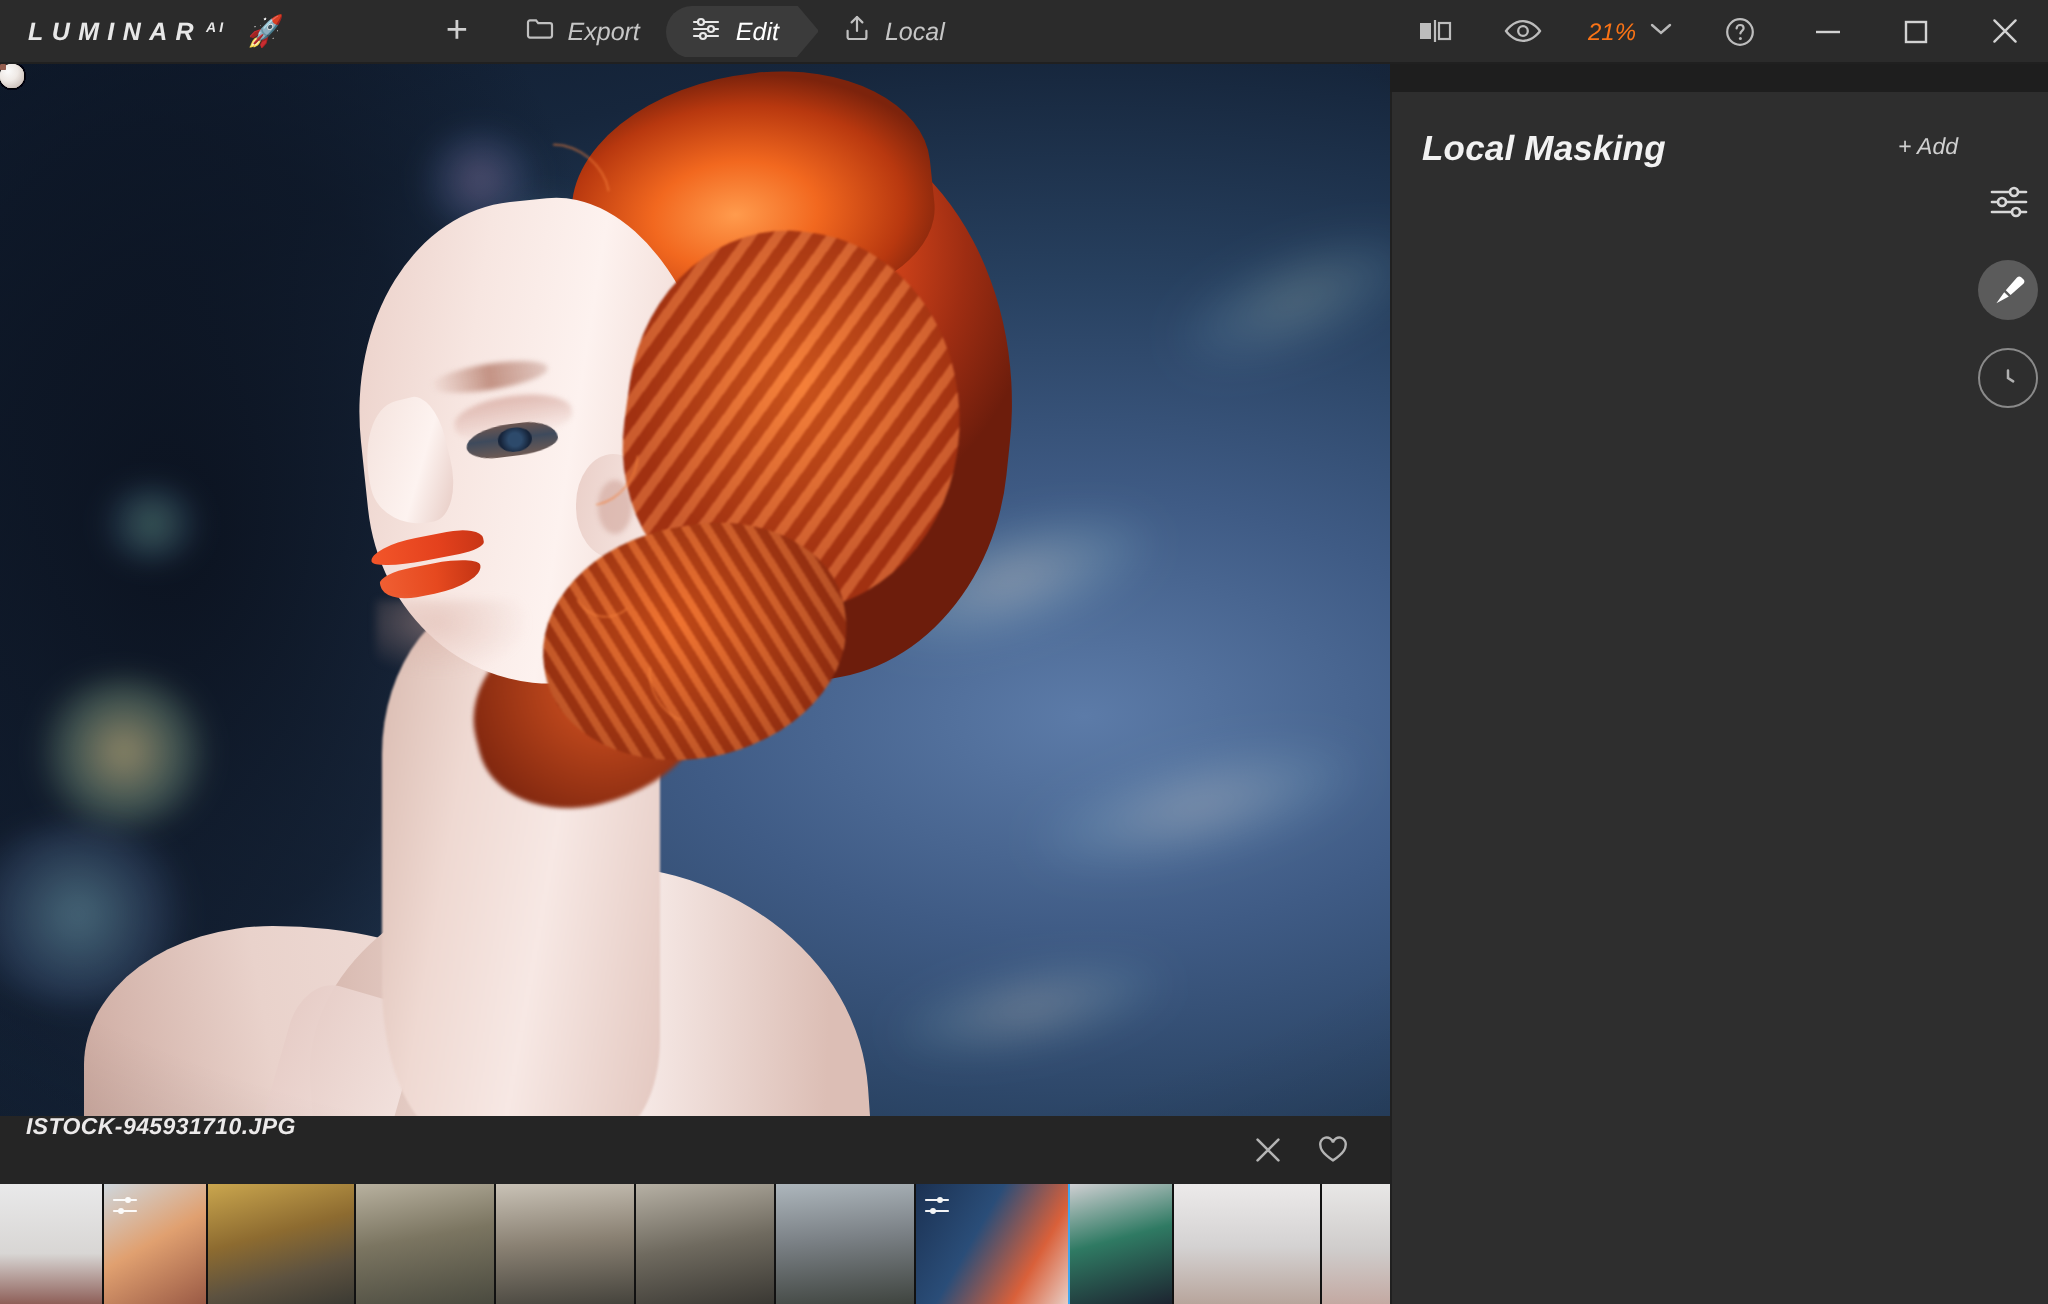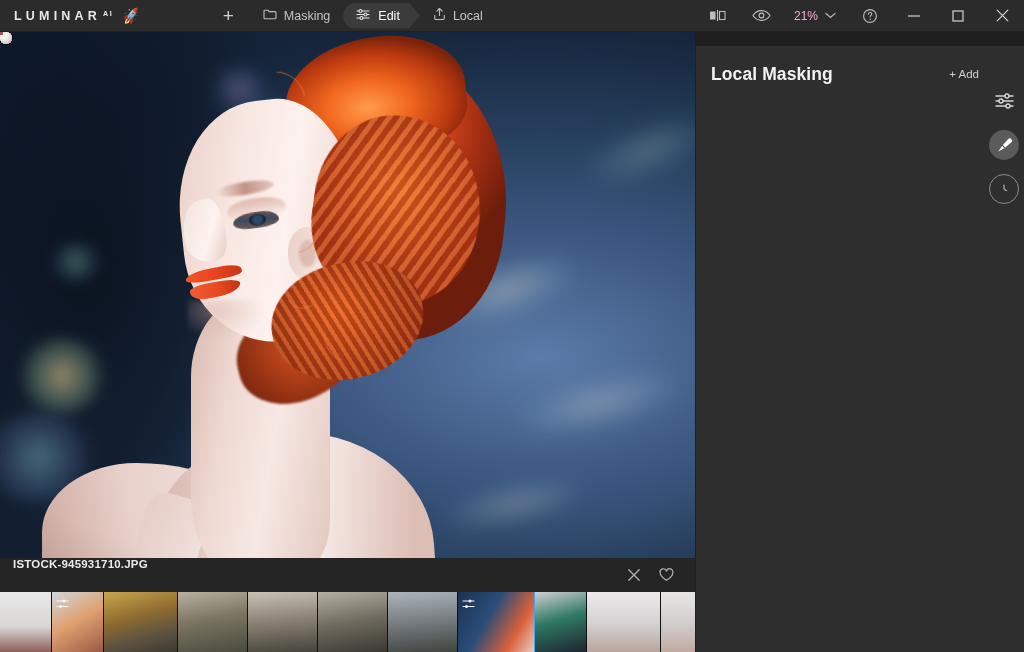--- a/index.html
+++ b/index.html
@@ -2,21 +2,21 @@
 <html><head>
 <meta charset="utf-8">
 <style>
   * { box-sizing: border-box; margin: 0; padding: 0; }
   html, body {
     width: 1024px; height: 652px;
     background: #1e1e1e;
     font-family: "Liberation Sans", sans-serif;
     overflow: hidden;
   }
-  #app { position: relative; width: 1024px; height: 560px; }
+  #app { position: relative; width: 1024px; height: 560px; font-style: italic; }
 
   
   .topbar {
     position: absolute; left: 0; top: 0; width: 1024px; height: 32px;
     background: #2b2b2b;
     display: flex; align-items: center;
     border-bottom: 1px solid #202020;
   }
   .brand {
     display: flex; align-items: baseline; gap: 2px;
@@ -41,21 +41,21 @@
   }
   .navitem svg { flex: none; }
 
   .topright {
     margin-left: auto; display: flex; align-items: center; height: 32px;
   }
   .tr-btn {
     display: flex; align-items: center; justify-content: center;
     width: 44px; height: 32px; color: #bdbdbd;
   }
-  .zoomval { color: #f9a8d4; font-size: 12px; padding: 0 2px 0 10px; }
+  .zoomval { color: #f97316; font-size: 12px; padding: 0 2px 0 10px; }
   .zoomchev { color: #b9b9b9; font-size: 10px; padding: 0 12px 0 5px; }
   .wbtn {
     width: 44px; height: 32px; display: flex; align-items: center; justify-content: center;
     color: #d2d2d2;
   }
 
   
   .canvas {
     position: absolute; left: 0; top: 32px; width: 695px; height: 526px;
     overflow: hidden;
@@ -320,21 +320,21 @@
 
     <div class="topnav">
       <div class="tplus">+</div>
 
       <div class="navitem">
         <span>
           <svg width="14" height="12" viewBox="0 0 14 12" fill="none" stroke="#c0c0c0" stroke-width="1.1">
             <path d="M1 3.2a1 1 0 0 1 1-1h3l1.1 1.4H12a1 1 0 0 1 1 1v5.2a1 1 0 0 1-1 1H2a1 1 0 0 1-1-1z"></path>
           </svg>
         </span>
-        <span>Masking</span>
+        <span>Export</span>
       </div>
 
 
       <div class="navitem active">
         <span>
           <svg width="15" height="13" viewBox="0 0 15 13" fill="none" stroke="#e8e8e8" stroke-width="1.1" stroke-linecap="round">
             <path d="M1 3h12M1 6.5h12M1 10h12"></path>
             <circle cx="4.5" cy="3" r="1.5" fill="#3b3b3b"></circle>
             <circle cx="9.5" cy="6.5" r="1.5" fill="#3b3b3b"></circle>
             <circle cx="5.5" cy="10" r="1.5" fill="#3b3b3b"></circle>

